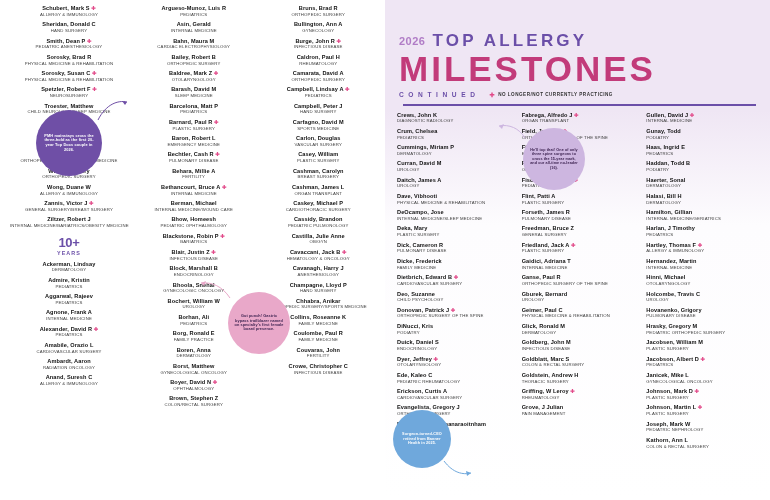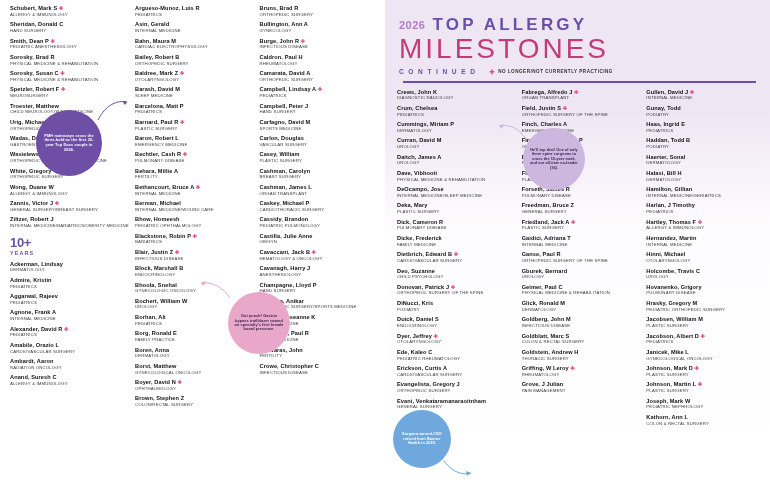--- a/index.html
+++ b/index.html
@@ -10,21 +10,21 @@
     color:#1b1b1b;
   }
   .page{position:relative;width:770px;height:500px;display:flex;}
 
   
   .left-page{
     width:385px;height:500px;background:#ffffff;position:relative;
     padding:6px 8px 0 10px;box-sizing:border-box;
   }
   .left-cols{display:flex;gap:7px;height:492px;}
-  .col{width:118px;position:relative;}
+  .col{width:118px;position:relative;text-align:center;}
 
   .entry{margin-bottom:5.2px;line-height:1.02;}
   .ename{
     font-size:5.6px;font-weight:bold;letter-spacing:.1px;
     color:#111;white-space:nowrap;
   }
   .espec{
     font-size:4.3px;color:#3b3b3b;letter-spacing:.15px;
     text-transform:uppercase;margin-top:1px;white-space:nowrap;
   }
@@ -40,32 +40,32 @@
     font-size:5.4px;font-weight:bold;color:#6b4fa8;letter-spacing:1.1px;
     margin-top:1px;
   }
 
   
   .right-page{
     width:385px;height:500px;position:relative;box-sizing:border-box;
     background:linear-gradient(180deg,#efe6f4 0%, #efe6f4 22%, #fdfcfe 45%, #ffffff 100%);
     padding:0 8px 0 8px;
   }
-  .masthead{padding:16px 4px 0 6px;position:relative;}
+  .masthead{padding:8px 4px 0 6px;position:relative;margin-top:24px;}
   .mast-row1{display:flex;align-items:flex-end;gap:7px;}
   .year{
     font-size:11px;font-weight:bold;color:#b07cc6;letter-spacing:.5px;
     line-height:1;padding-bottom:2px;
   }
   .topdoctors{
     font-size:17px;font-weight:bold;color:#6b4fa8;letter-spacing:3.2px;
     line-height:1;
   }
   .milestones{
-    font-size:28px;font-weight:normal;color:#c23b7a;letter-spacing:3px;
+    font-size:35px;font-weight:bold;color:#c23b7a;letter-spacing:3px;
     line-height:1;margin-top:2px;
   }
   .mast-row3{display:flex;align-items:center;gap:10px;margin-top:5px;}
   .continued{
     font-size:6.6px;font-weight:bold;color:#6b4fa8;letter-spacing:4.6px;
   }
   .legend{
     font-size:4.6px;font-weight:bold;color:#333;letter-spacing:.5px;
     display:flex;align-items:center;gap:3px;
   }

